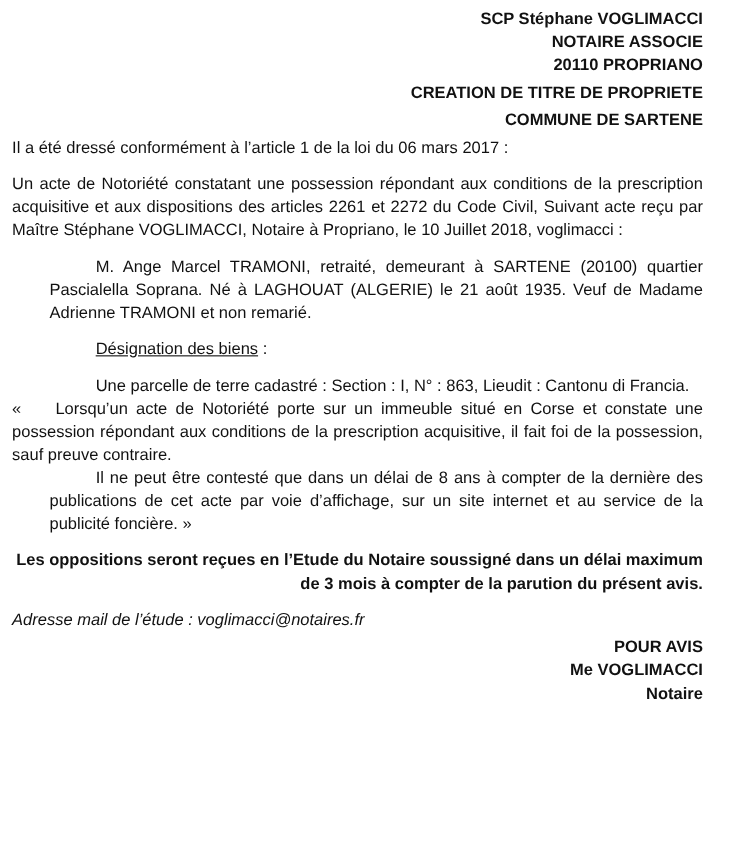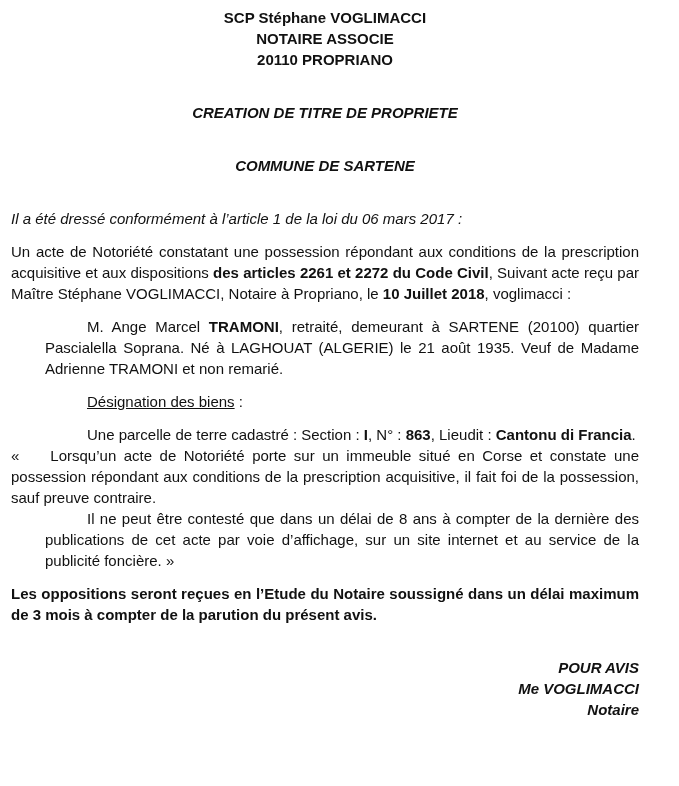--- a/index.html
+++ b/index.html
@@ -20,31 +20,31 @@
     padding: 7px 40px 0 11px; 
     box-sizing: border-box;
     width: 679px;
     height: 786px;
     background: #ffffff;
   }
   p { margin: 0; padding: 0; }
   .center  { text-align: center; }
   .right   { text-align: right; }
   .justify { text-align: justify; }
-  .bold    { font-weight: bold; }
+  .bold    { font-weight: bold; text-align: right; }
   .italic  { font-style: italic; }
   .underline { text-decoration: underline; }
   .indent  { text-indent: 42px; margin-left: 34px; }
   .mt12 { margin-top: 12px; }
-  .mt16 { margin-top: 32px; font-style: italic; }
+  .mt16 { margin-top: 4px; }
   .tab {
     display: inline-block;
     width: 31px;
   }
-  b { font-weight: bold; }
+  b { font-weight: normal; }
 </style>
 </head>
 <body>
 
 <div class="page">
 
   <div class="center bold">
     <p>SCP Stéphane VOGLIMACCI</p>
     <p>NOTAIRE ASSOCIE</p>
     <p>20110 PROPRIANO</p>
@@ -64,20 +64,21 @@
 
   <p class="justify indent mt12"><span>Une parcelle de terre cadastré : Section : </span><b>I</b><span>, N° : </span><b>863</b><span>, Lieudit : </span><b>Cantonu di Francia</b><span>.</span></p>
 
 
   <p class="justify"><span>«</span><span class="tab"></span><span>Lorsqu’un acte de Notoriété porte sur un immeuble situé en Corse et constate une possession répondant aux conditions de la prescription acquisitive, il fait foi de la possession, sauf preuve contraire.</span></p>
 
   <p class="justify indent">Il ne peut être contesté que dans un délai de 8 ans à compter de la dernière des publications de cet acte par voie d’affichage, sur un site internet et au service de la publicité foncière. »</p>
 
   <p class="bold justify mt12">Les oppositions seront reçues en l’Etude du Notaire soussigné dans un délai maximum de 3 mois à compter de la parution du présent avis.</p>
 
+  <p class="italic mt12">Adresse mail de l’étude : voglimacci@notaires.fr</p>
 
   <div class="right bold mt16">
     <p>POUR AVIS</p>
     <p>Me VOGLIMACCI</p>
     <p>Notaire</p>
   </div>
 
 </div>
 
 </body></html>

